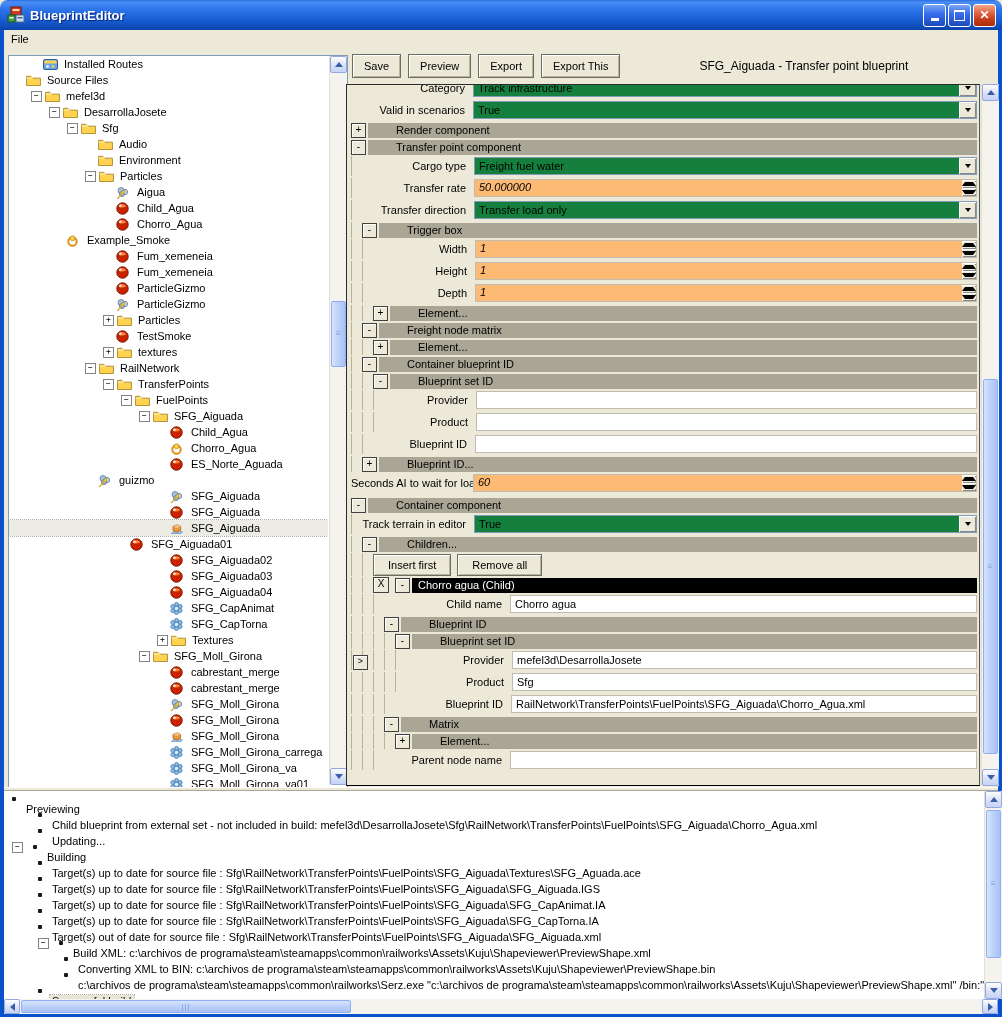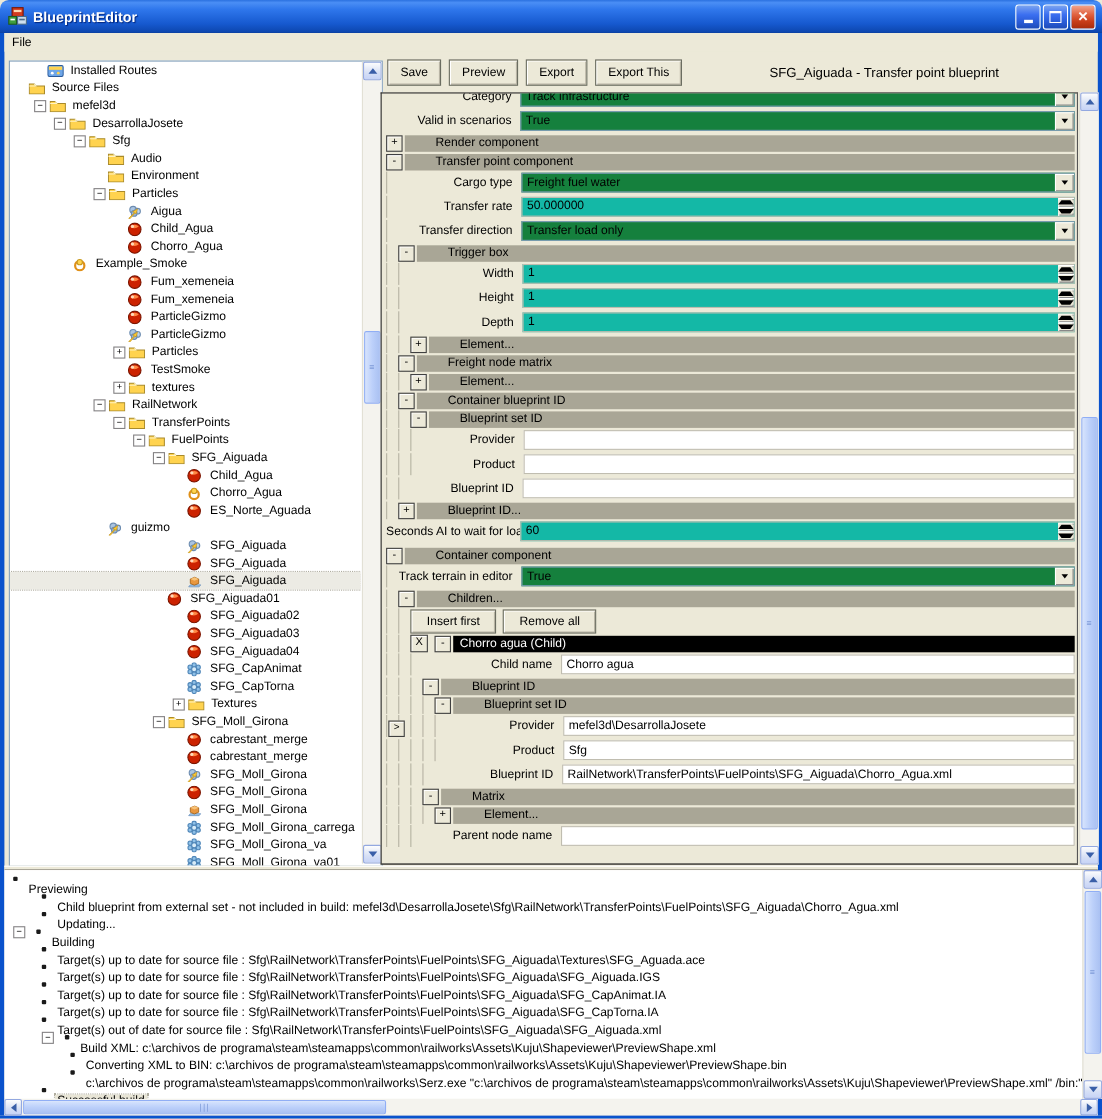--- a/index.html
+++ b/index.html
@@ -68,21 +68,21 @@
   .hexp{flex:none;width:13px;height:13px;background:#ece9d8;border:1px solid #404040;
     box-shadow:inset 1px 1px 0 #fff;font:10px/12px "Liberation Sans",sans-serif;text-align:center;margin-right:2px;}
   .hbar{flex:1;height:15px;background:#a9a696;display:flex;align-items:center;padding-left:28px;box-sizing:border-box;}
   .hbar.black{background:#000;color:#fff;padding-left:6px;}
   .dd{flex:1;height:18px;background:#15803d;border:1px solid #7f9db9;display:flex;align-items:center;box-sizing:border-box;}
   .dd .fval{flex:1;padding:0 4px;white-space:nowrap;overflow:hidden;}
   .ddb{flex:none;width:17px;height:16px;background:#ece9d8;box-shadow:inset 1px 1px 0 #fff,inset -1px -1px 0 #888;
     display:flex;align-items:center;justify-content:center;}
   .tri-d{border-left:3px solid transparent;border-right:3px solid transparent;border-top:4px solid #000;}
   .tri-u{border-left:3px solid transparent;border-right:3px solid transparent;border-bottom:4px solid #000;}
-  .spin{flex:1;height:18px;background:#14b8a6;border:1px solid #c0bdb0;display:flex;align-items:stretch;box-sizing:border-box;}
+  .spin{flex:1;height:18px;background:#fdba74;border:1px solid #c0bdb0;display:flex;align-items:stretch;box-sizing:border-box;font-style:italic;}
   .spin .fval{flex:1;padding:1px 4px;white-space:nowrap;overflow:hidden;}
   .spinb{flex:none;width:14px;display:flex;flex-direction:column;}
   .spinb span{flex:1;background:#ece9d8;box-shadow:inset 1px 1px 0 #fff,inset -1px -1px 0 #888;
     display:flex;align-items:center;justify-content:center;}
   .txtf{flex:1;height:18px;background:#fff;border:1px solid #c0bdb0;display:flex;align-items:center;
     padding:0 4px;box-sizing:border-box;white-space:nowrap;overflow:hidden;}
   .fbtn{height:20px;padding:0 14px;margin-right:6px;background:#ece9d8;border:1px solid #6b6d61;
     box-shadow:inset 1px 1px 0 #fff,inset -1px -1px 0 #b8b4a4;display:flex;align-items:center;}
   .xbtn{flex:none;width:14px;height:14px;background:#ece9d8;border:1px solid #404040;
     box-shadow:inset 1px 1px 0 #fff;font:10px/12px "Liberation Sans",sans-serif;text-align:center;margin-right:6px;}
@@ -449,21 +449,21 @@
         <span class="tspace"></span>
         <span class="ticon">
           <svg width="13" height="13" viewBox="0 0 13 13">
             <path d="M1.5 11.5h9.5l1.5-1.8H3z" fill="#9ec4e8" stroke="#5d86b5" stroke-width=".6"></path>
             <path d="M3 4.4 L7 2.8 L10.6 4.4 L10.6 8.4 L6.6 10 L3 8.4z" fill="#e8973f" stroke="#9a5a10" stroke-width=".7"></path>
             <path d="M3 4.4 L7 2.8 L10.6 4.4 L6.8 6z" fill="#f7c277"></path>
           </svg>
         </span>
         <span class="tlabel">SFG_Aiguada</span>
       </div>
-      <div class="titem" style="padding-left: 108px; margin-left: 22px;">
+      <div class="titem" style="padding-left: 108px;">
         <span class="tspace"></span>
         <span class="ticon">
           <svg width="13" height="13" viewBox="0 0 13 13">
             <circle cx="6.5" cy="6.5" r="5.7" fill="#cc2200" stroke="#7a1500"></circle>
             <path d="M2.8 4.2a4.6 4.6 0 0 1 7.4-.2A6.2 6.2 0 0 1 3 4.6z" fill="#ff8844"></path>
             <circle cx="4.4" cy="3.8" r="1.5" fill="#ffd9b8"></circle>
           </svg>
         </span>
         <span class="tlabel">SFG_Aiguada01</span>
       </div>

